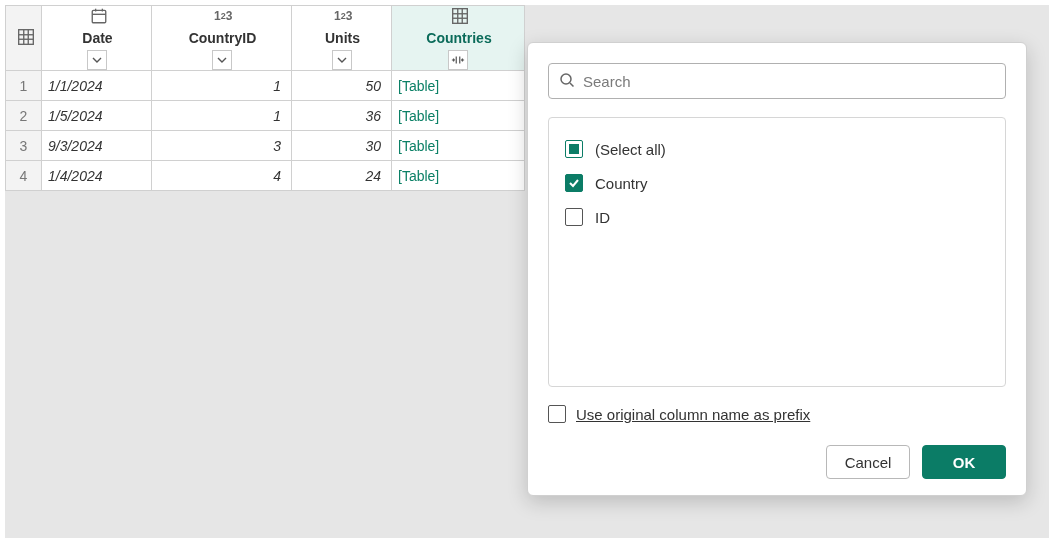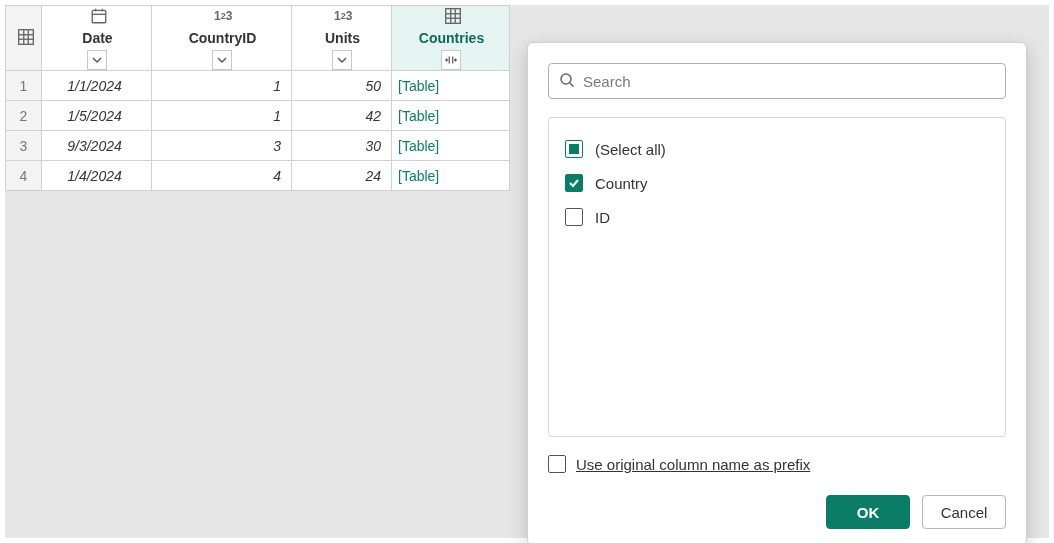--- a/index.html
+++ b/index.html
@@ -94,28 +94,28 @@
     display: inline-flex;
     align-items: center;
     justify-content: center;
     width: 20px;
     height: 20px;
     border: 1px solid #c8c8c8;
     background: #fff;
     cursor: pointer;
   }
   .expand-btn svg { width: 14px; height: 12px; }
-  td.date-cell { text-align: center; font-style: italic; padding-right: 10px; }
+  td.date-cell { text-align: left; font-style: italic; padding-right: 10px; }
   td.num-cell { text-align: right; font-style: italic; padding-right: 10px; }
   td.link-cell { color: #0b8066; padding-left: 6px; }
   
   .col-date { width: 110px; }
   .col-country-id { width: 140px; }
   .col-units { width: 100px; }
-  .col-countries { width: 118px; }
+  .col-countries { width: 133px; }
 
   .popup {
     position: absolute;
     top: 42px;
     left: 527px;
     width: 500px;
     background: #fff;
     border: 1px solid #d0d0d0;
     box-shadow: 0 6px 20px rgba(0,0,0,0.18);
     border-radius: 6px;
@@ -137,21 +137,21 @@
     flex: 1;
     font-size: 15px;
     color: #333;
   }
   .search-input::placeholder { color: #7a7a7a; }
   .options-box {
     border: 1px solid #d6d6d6;
     border-radius: 4px;
     margin-top: 18px;
     padding: 14px 16px;
-    height: 320px;
+    height: 270px;
   }
   .opt-row {
     display: flex;
     align-items: center;
     gap: 12px;
     padding: 8px 0;
     font-size: 15px;
     color: #333;
     cursor: pointer;
   }
@@ -301,21 +301,21 @@
         <td class="rownum">1</td>
         <td class="date-cell">1/1/2024</td>
         <td class="num-cell">1</td>
         <td class="num-cell">50</td>
         <td class="link-cell">[Table]</td>
       </tr>
       <tr>
         <td class="rownum">2</td>
         <td class="date-cell">1/5/2024</td>
         <td class="num-cell">1</td>
-        <td class="num-cell">42</td>
+        <td class="num-cell">36</td>
         <td class="link-cell">[Table]</td>
       </tr>
       <tr>
         <td class="rownum">3</td>
         <td class="date-cell">9/3/2024</td>
         <td class="num-cell">3</td>
         <td class="num-cell">30</td>
         <td class="link-cell">[Table]</td>
       </tr>
       <tr>
@@ -358,16 +358,16 @@
       <span>ID</span>
     </div>
   </div>
 
   <div class="prefix-row">
     <span class="cb"></span>
     <span>Use original column name as prefix</span>
   </div>
 
   <div class="btn-row">
+    <button class="btn btn-secondary">Cancel</button>
     <button class="btn btn-primary">OK</button>
-    <button class="btn btn-secondary">Cancel</button>
   </div>
 </div>
 
 </body></html>

